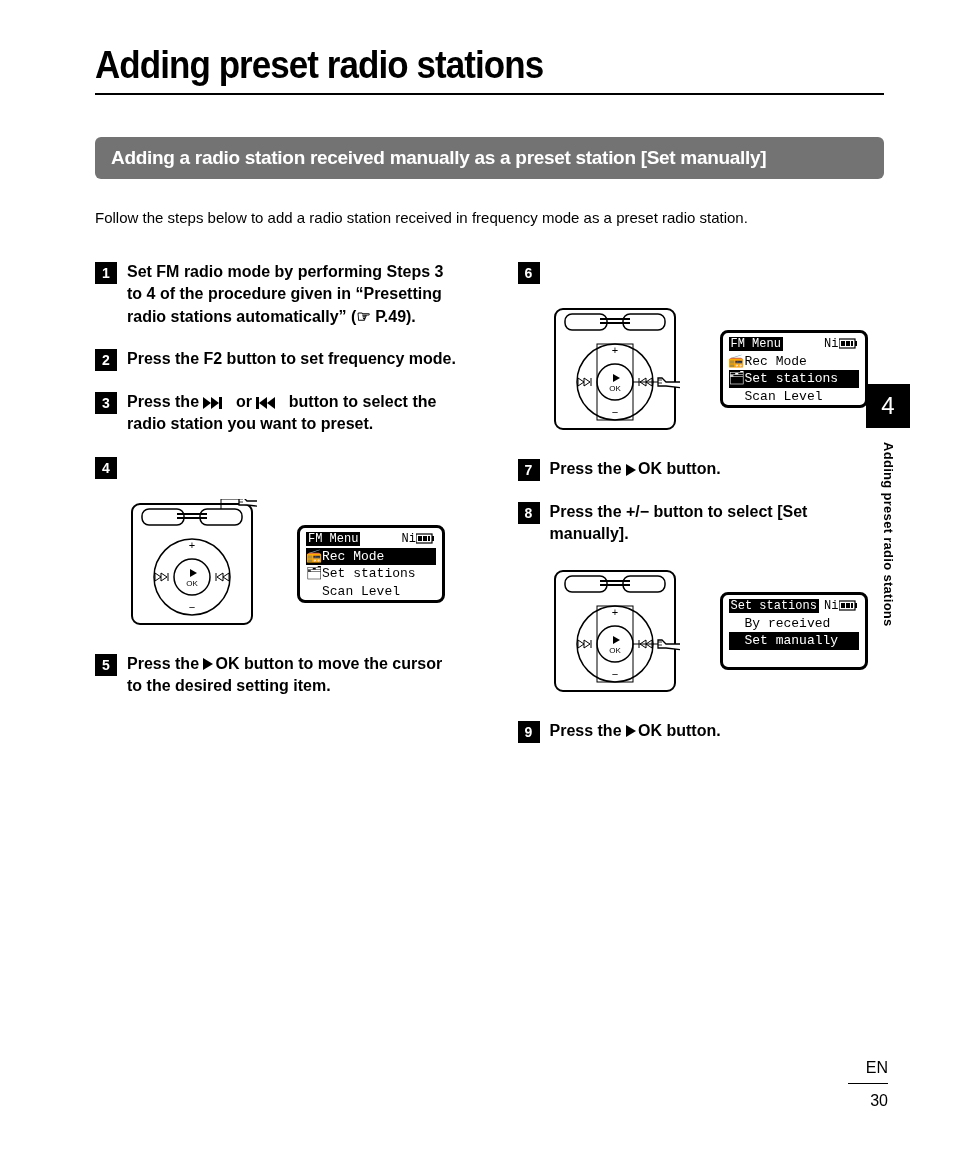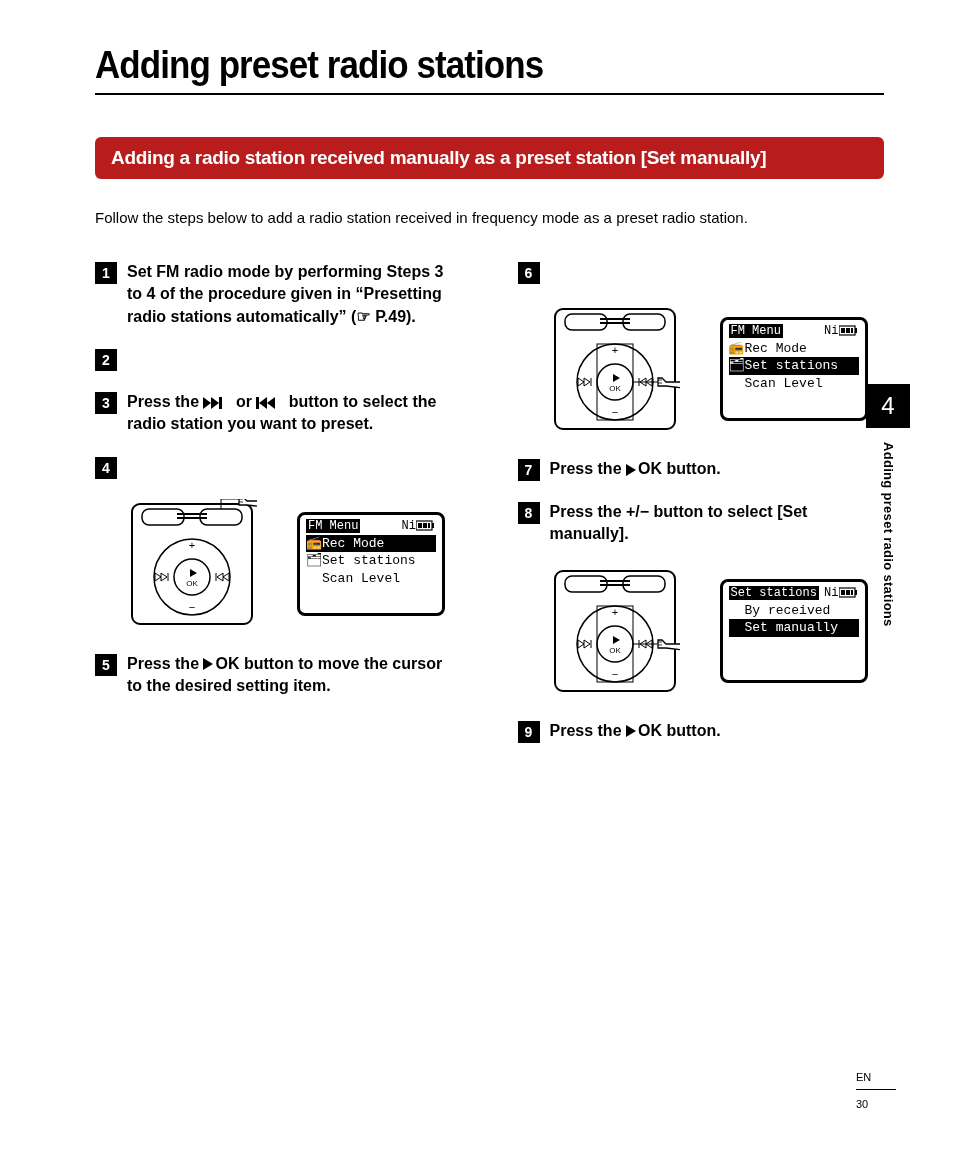--- a/index.html
+++ b/index.html
@@ -20,21 +20,21 @@
     transform: scaleX(0.92);
     transform-origin: left;
     margin-bottom: 6px;
   }
   .title-rule {
     border: none;
     border-top: 2px solid #000;
     margin-bottom: 42px;
   }
   .section-bar {
-    background: #b91c1c;
+    background: #737373;
     color: #fff;
     font-weight: 900;
     font-size: 19px;
     padding: 10px 16px;
     border-radius: 6px;
     margin-bottom: 28px;
     letter-spacing: -0.3px;
     font-stretch: condensed;
   }
   .intro {
@@ -78,21 +78,21 @@
     margin: 8px 0 24px 32px;
     align-items: center;
   }
   .device {
     width: 130px;
     height: 130px;
     flex-shrink: 0;
   }
   .screen {
     width: 148px;
-    height: 104px;
+    height: 78px;
     border: 3px solid #000;
     border-radius: 8px;
     padding: 4px 6px;
     font-family: "Courier New", monospace;
     font-size: 13px;
     flex-shrink: 0;
   }
   .screen-title {
     display: flex;
     justify-content: space-between;
@@ -124,24 +124,24 @@
     margin-bottom: 14px;
   }
   .side-label {
     writing-mode: vertical-rl;
     font-weight: 800;
     font-size: 13px;
     letter-spacing: 0.3px;
   }
   .footer {
     position: absolute;
-    right: 58px;
+    right: 66px;
     bottom: 48px;
-    text-align: left;
-    font-size: 11px;
+    text-align: right;
+    font-size: 16px;
   }
   .footer-rule {
     border: none;
     border-top: 1px solid #000;
     width: 40px;
     margin: 6px auto 8px;
   }
   svg { display: block; }
   .glyph { display: inline-block; vertical-align: middle; }
 </style>
@@ -202,20 +202,23 @@
 
     <div class="step">
       <div class="step-num">1</div>
       <div class="step-text">
         <span>Set FM radio mode by performing Steps 3 to 4 of the procedure given in “</span><span class="heavy">Presetting radio stations automatically</span><span>” (☞ P.49).</span>
       </div>
     </div>
 
     <div class="step">
       <div class="step-num">2</div>
+      <div class="step-text">
+        <span>Press the </span><span class="heavy">F2</span><span> button to set frequency mode.</span>
+      </div>
     </div>
 
     <div class="step">
       <div class="step-num">3</div>
       <div class="step-text">
         <span>Press the </span><svg class="glyph" width="28" height="12">
             <polygon points="0,0 8,6 0,12" fill="#000"></polygon>
             <polygon points="8,0 16,6 8,12" fill="#000"></polygon>
             <rect x="16" y="0" width="3" height="12" fill="#000"></rect>
           </svg><span> or </span><svg class="glyph" width="28" height="12">

